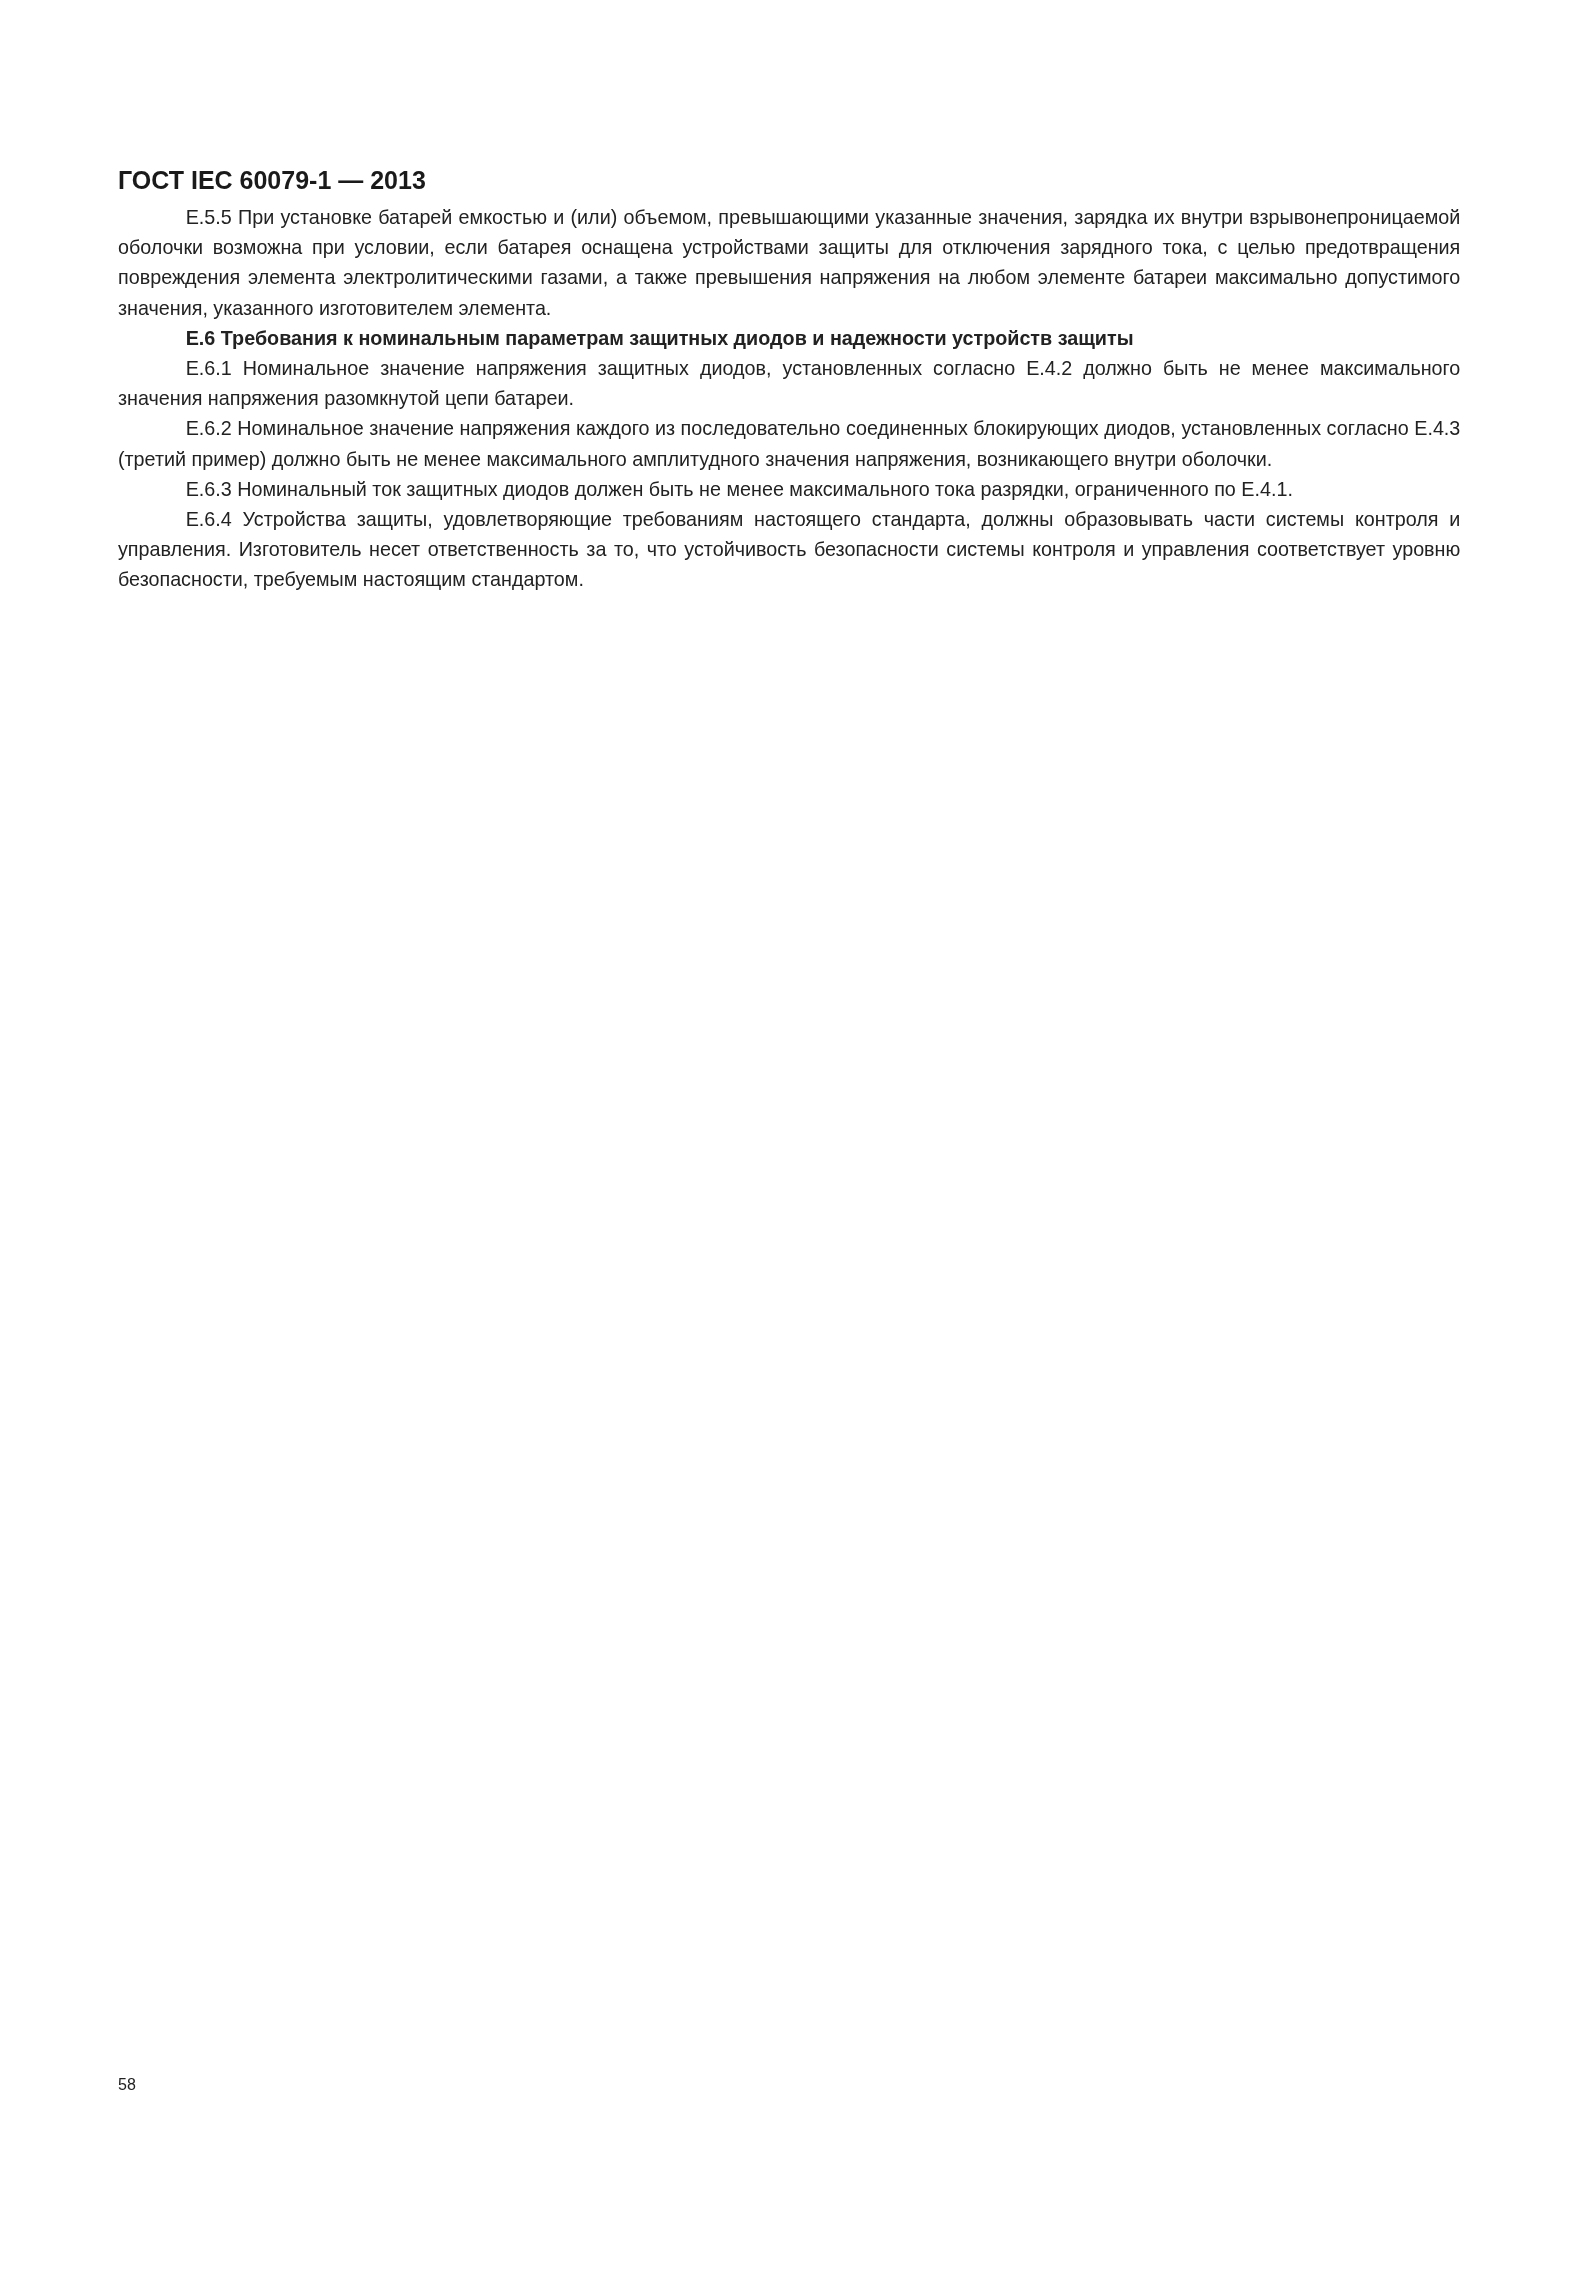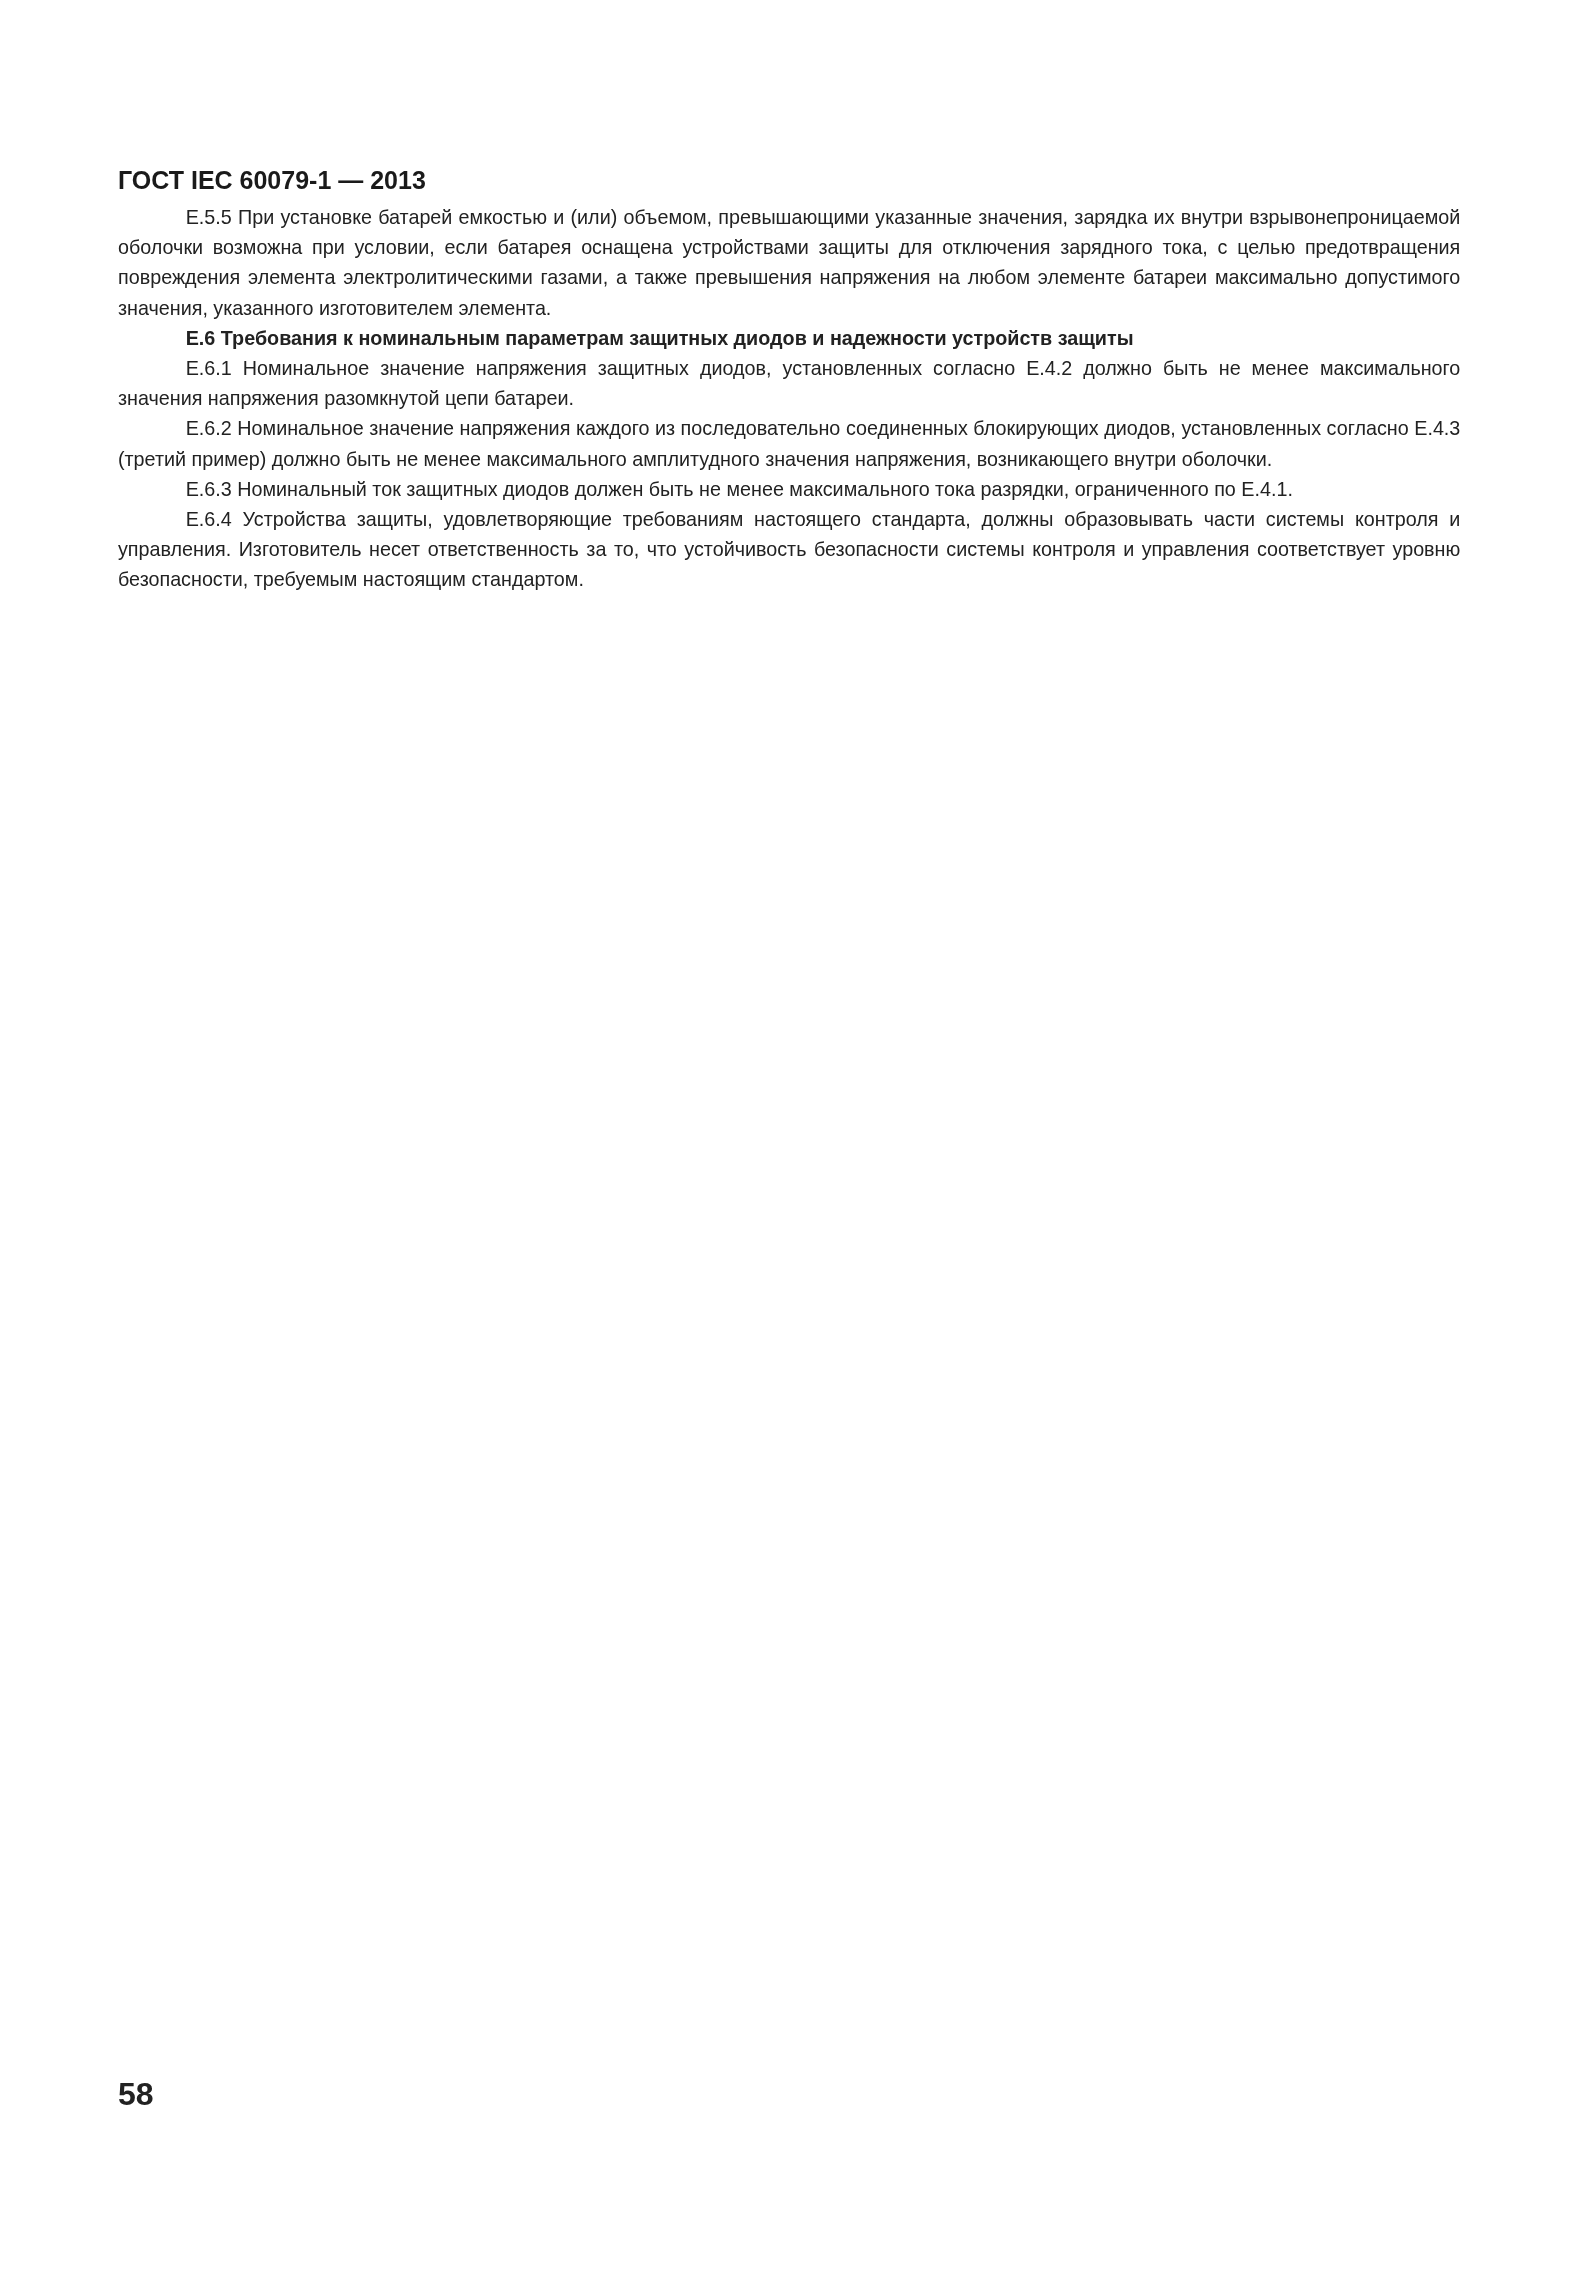--- a/index.html
+++ b/index.html
@@ -45,23 +45,22 @@
       text-align: justify;
     }
     .para.heading {
       font-weight: bold;
     }
     .page-number {
       position: absolute;
       left: 118px;
       top: 2076px;
       font-family: "Liberation Sans", sans-serif;
-      font-size: 32px;
+      font-size: 16px;
       color: #222222;
-      font-weight: bold;
     }
   </style>
 </head>
 <body>
 
 <div class="page-header">ГОСТ IEC 60079-1 — 2013</div>
 
 <div class="content">
   <p class="para">Е.5.5 При установке батарей емкостью и (или)  объемом, превышающими указанные значения, зарядка их внутри взрывонепроницаемой оболочки возможна при условии, если батарея оснащена устройствами защиты для отключения зарядного тока, с целью предотвращения повреждения элемента электролитическими газами, а также превышения напряжения на любом элементе батареи максимально допустимого значения, указанного изготовителем элемента.</p>
   <p class="para heading">Е.6 Требования к номинальным параметрам защитных диодов и надежности устройств защиты</p>

